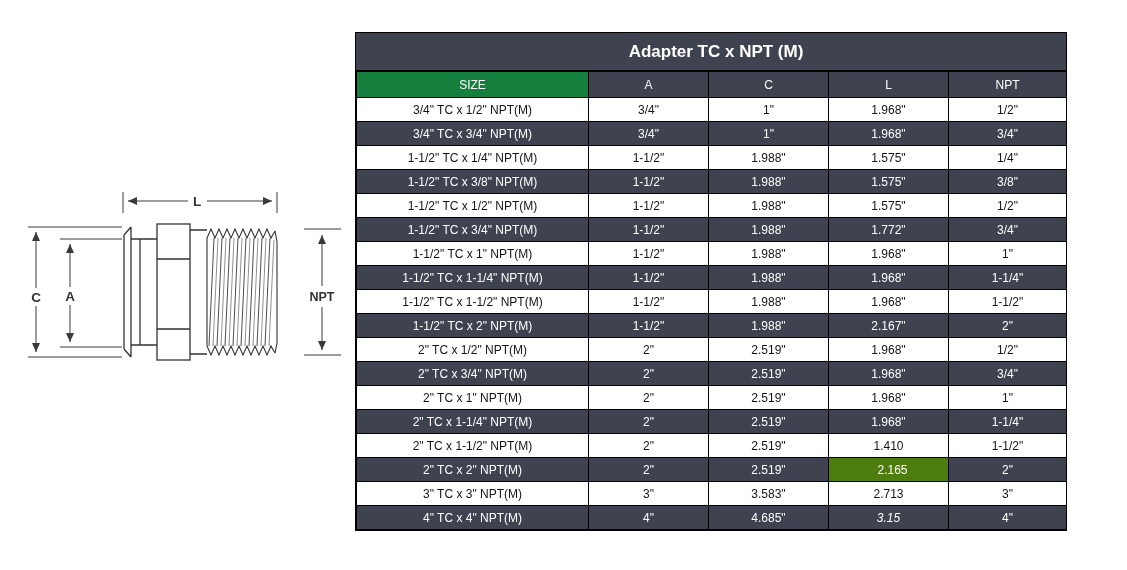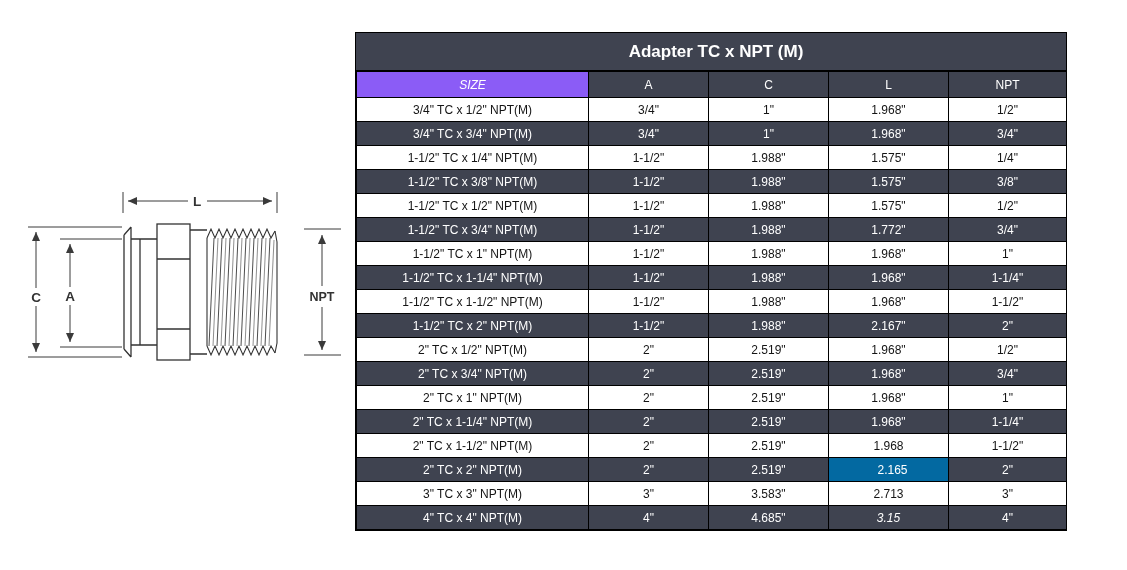--- a/index.html
+++ b/index.html
@@ -110,21 +110,21 @@
   <table class="spec">
     <colgroup>
       <col style="width:232px">
         <col style="width:120px">
         <col style="width:120px">
         <col style="width:120px">
         <col style="width:118px">
     </colgroup>
     <thead>
       <tr>
-        <th style="background: #8b5cf6; font-style: italic;">SIZE</th>
+        <th style="background: #15803d;">SIZE</th>
         <th style="background: rgb(63, 67, 80);">A</th>
         <th style="background: rgb(63, 67, 80);">C</th>
         <th style="background: rgb(63, 67, 80);">L</th>
         <th style="background: rgb(63, 67, 80);">NPT</th>
       </tr>
     </thead>
     <tbody>
         <tr>
           <td>3/4" TC x 1/2" NPT(M)</td>
           <td>3/4"</td>
@@ -220,28 +220,28 @@
           <td style="background: rgb(63, 67, 80);">2" TC x 1-1/4" NPT(M)</td>
           <td style="background: rgb(63, 67, 80);">2"</td>
           <td style="background: rgb(63, 67, 80);">2.519"</td>
           <td style="background: rgb(63, 67, 80);">1.968"</td>
           <td style="background: rgb(63, 67, 80);">1-1/4"</td>
         </tr>
         <tr>
           <td>2" TC x 1-1/2" NPT(M)</td>
           <td>2"</td>
           <td>2.519"</td>
-          <td>1.968</td>
+          <td>1.410</td>
           <td>1-1/2"</td>
         </tr>
         <tr class="dark">
           <td style="background: rgb(63, 67, 80);">2" TC x 2" NPT(M)</td>
           <td style="background: rgb(63, 67, 80);">2"</td>
           <td style="background: rgb(63, 67, 80);">2.519"</td>
-          <td style="background: #0369a1; padding-left: 8px;">2.165</td>
+          <td style="background: #4d7c0f; padding-left: 8px;">2.165</td>
           <td style="background: rgb(63, 67, 80);">2"</td>
         </tr>
         <tr>
           <td>3" TC x 3" NPT(M)</td>
           <td>3"</td>
           <td>3.583"</td>
           <td>2.713</td>
           <td>3"</td>
         </tr>
         <tr class="dark">

